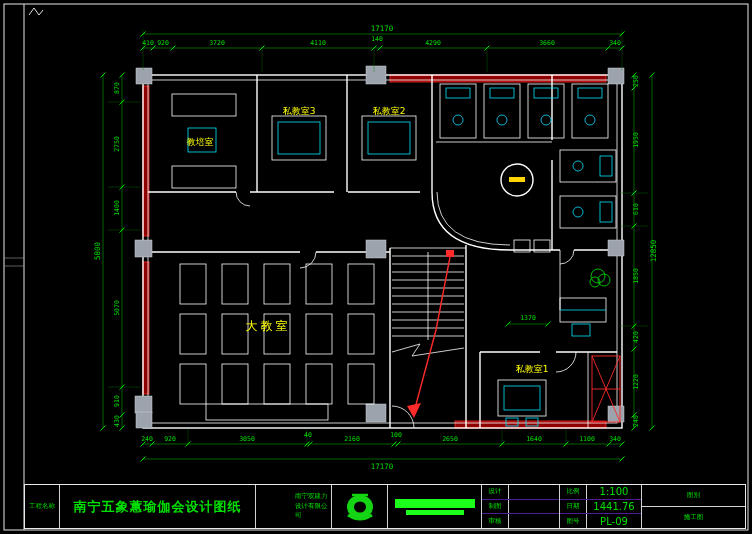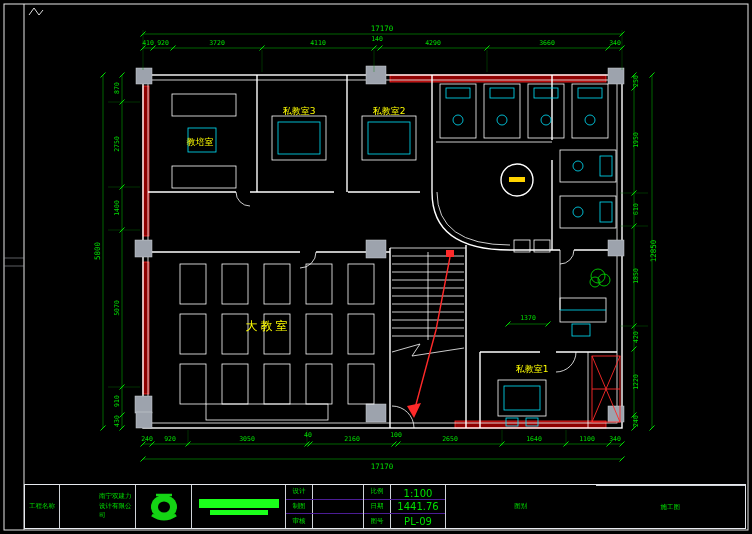--- a/index.html
+++ b/index.html
@@ -26,26 +26,26 @@
   .tb-proj-label{width:34px;font-size:6.5px;text-align:left;line-height:1.4;}
   .tb-project{width:196px;font-size:13px;font-weight:bold;letter-spacing:1px;color:#00e000;}
   .tb-company{width:76px;font-size:6.5px;text-align:left;line-height:1.5;padding-left:39px;}
   .tb-logo{width:56px;}
   .tb-bars{width:94px;flex-direction:column;gap:2px;}
   .bar1{width:80px;height:9px;background:#1bff1b;}
   .bar2{width:58px;height:5px;background:#1bff1b;}
   .tb-table{width:78px;flex-direction:column;align-items:stretch;justify-content:stretch;padding:0;}
   .tb-meta{width:82px;flex-direction:column;align-items:stretch;justify-content:stretch;padding:0;}
   .tb-row{flex:1;display:flex;border-top:1px solid #4c1d95;align-items:center;}
-  .tb-row:first-child{border-top:none;align-items:flex-end;}
+  .tb-row:first-child{border-top:none;}
   .tb-row-label{width:26px;border-right:1px solid #cfd3d8;font-size:6.5px;text-align:center;height:100%;
       display:flex;align-items:center;justify-content:center;}
   .tb-row-val{flex:1;font-size:10px;text-align:center;}
   .tb-title{width:74px;font-size:8.5px;letter-spacing:1px;}
-  .tb-sheet{flex:1;flex-direction:row;align-items:stretch;padding:0;}
+  .tb-sheet{flex:1;flex-direction:column;align-items:stretch;padding:0;}
   .tb-sheet .tb-srow{flex:1;display:flex;align-items:center;justify-content:center;
       font-size:6.5px;border-top:1px solid #cfd3d8;}
   .tb-sheet .tb-srow:first-child{border-top:none;}
 </style>
 </head>
 <body>
 
 <div id="stage">
 
 <svg width="752" height="534" viewBox="0 0 752 534">
@@ -363,20 +363,21 @@
     <line x1="508" y1="324" x2="548" y2="324" class="dimline"></line>
     <use href="#tk" x="508" y="324"></use>
         <use href="#tk" x="548" y="324"></use>
     <text x="528" y="320" text-anchor="middle" class="dim">1370</text>
   </g>
 </svg>
 
 
 <div class="titleblock">
   <div class="tb-cell tb-proj-label">工程名称</div>
+  <div class="tb-cell tb-project">南宁五象蕙瑜伽会设计图纸</div>
   <div class="tb-cell tb-company">南宁双建力设计有限公司</div>
   <div class="tb-cell tb-logo">
     <svg width="40" height="36" viewBox="0 0 40 36">
       <ellipse cx="20" cy="18" rx="13" ry="12" fill="#14d414"></ellipse>
       <ellipse cx="20" cy="18" rx="6" ry="5.5" fill="#000"></ellipse>
       <path d="M8,26 Q20,34 32,26" stroke="#14d414" stroke-width="3" fill="none"></path>
       <path d="M12,6 L28,6" stroke="#14d414" stroke-width="2.5"></path>
     </svg>
   </div>
   <div class="tb-cell tb-bars">

